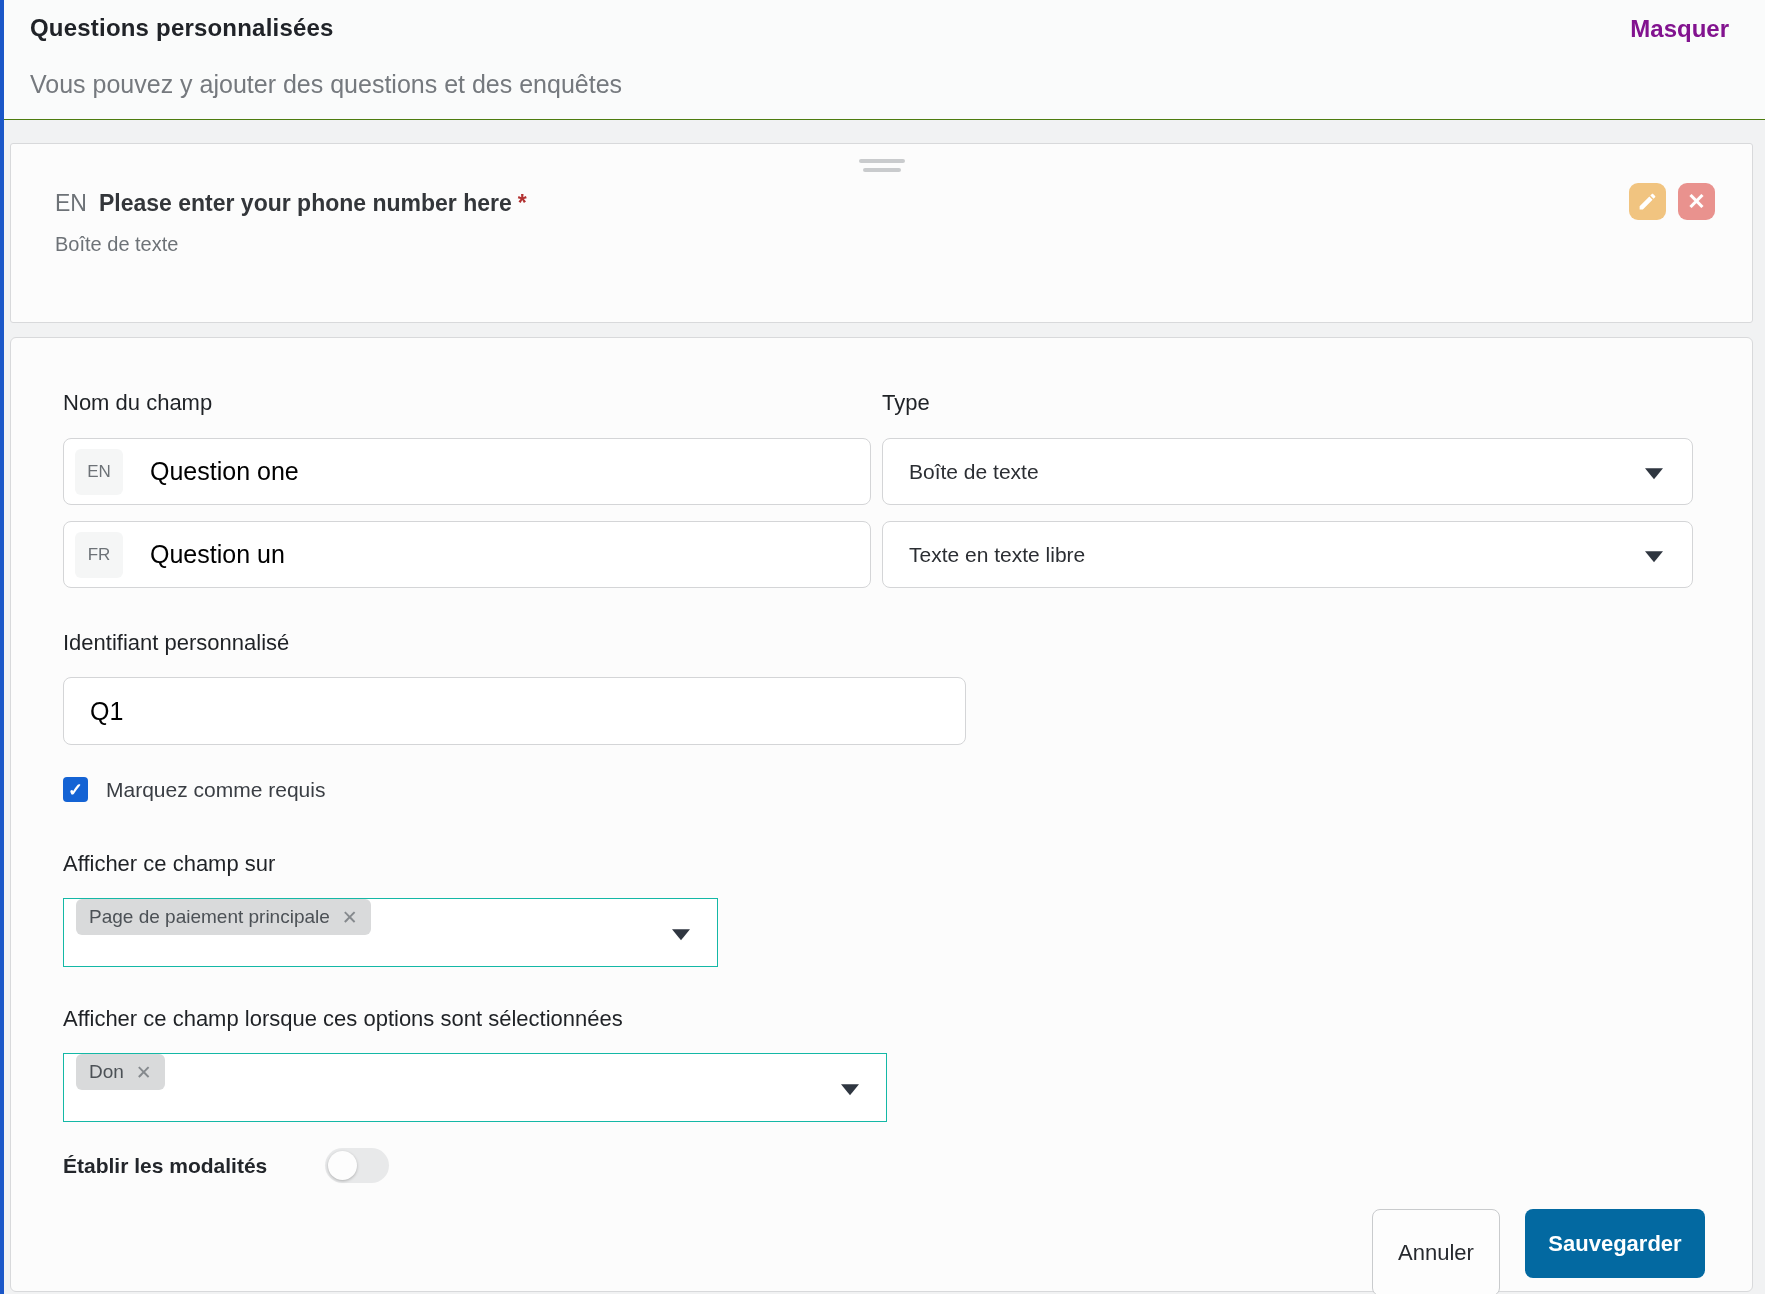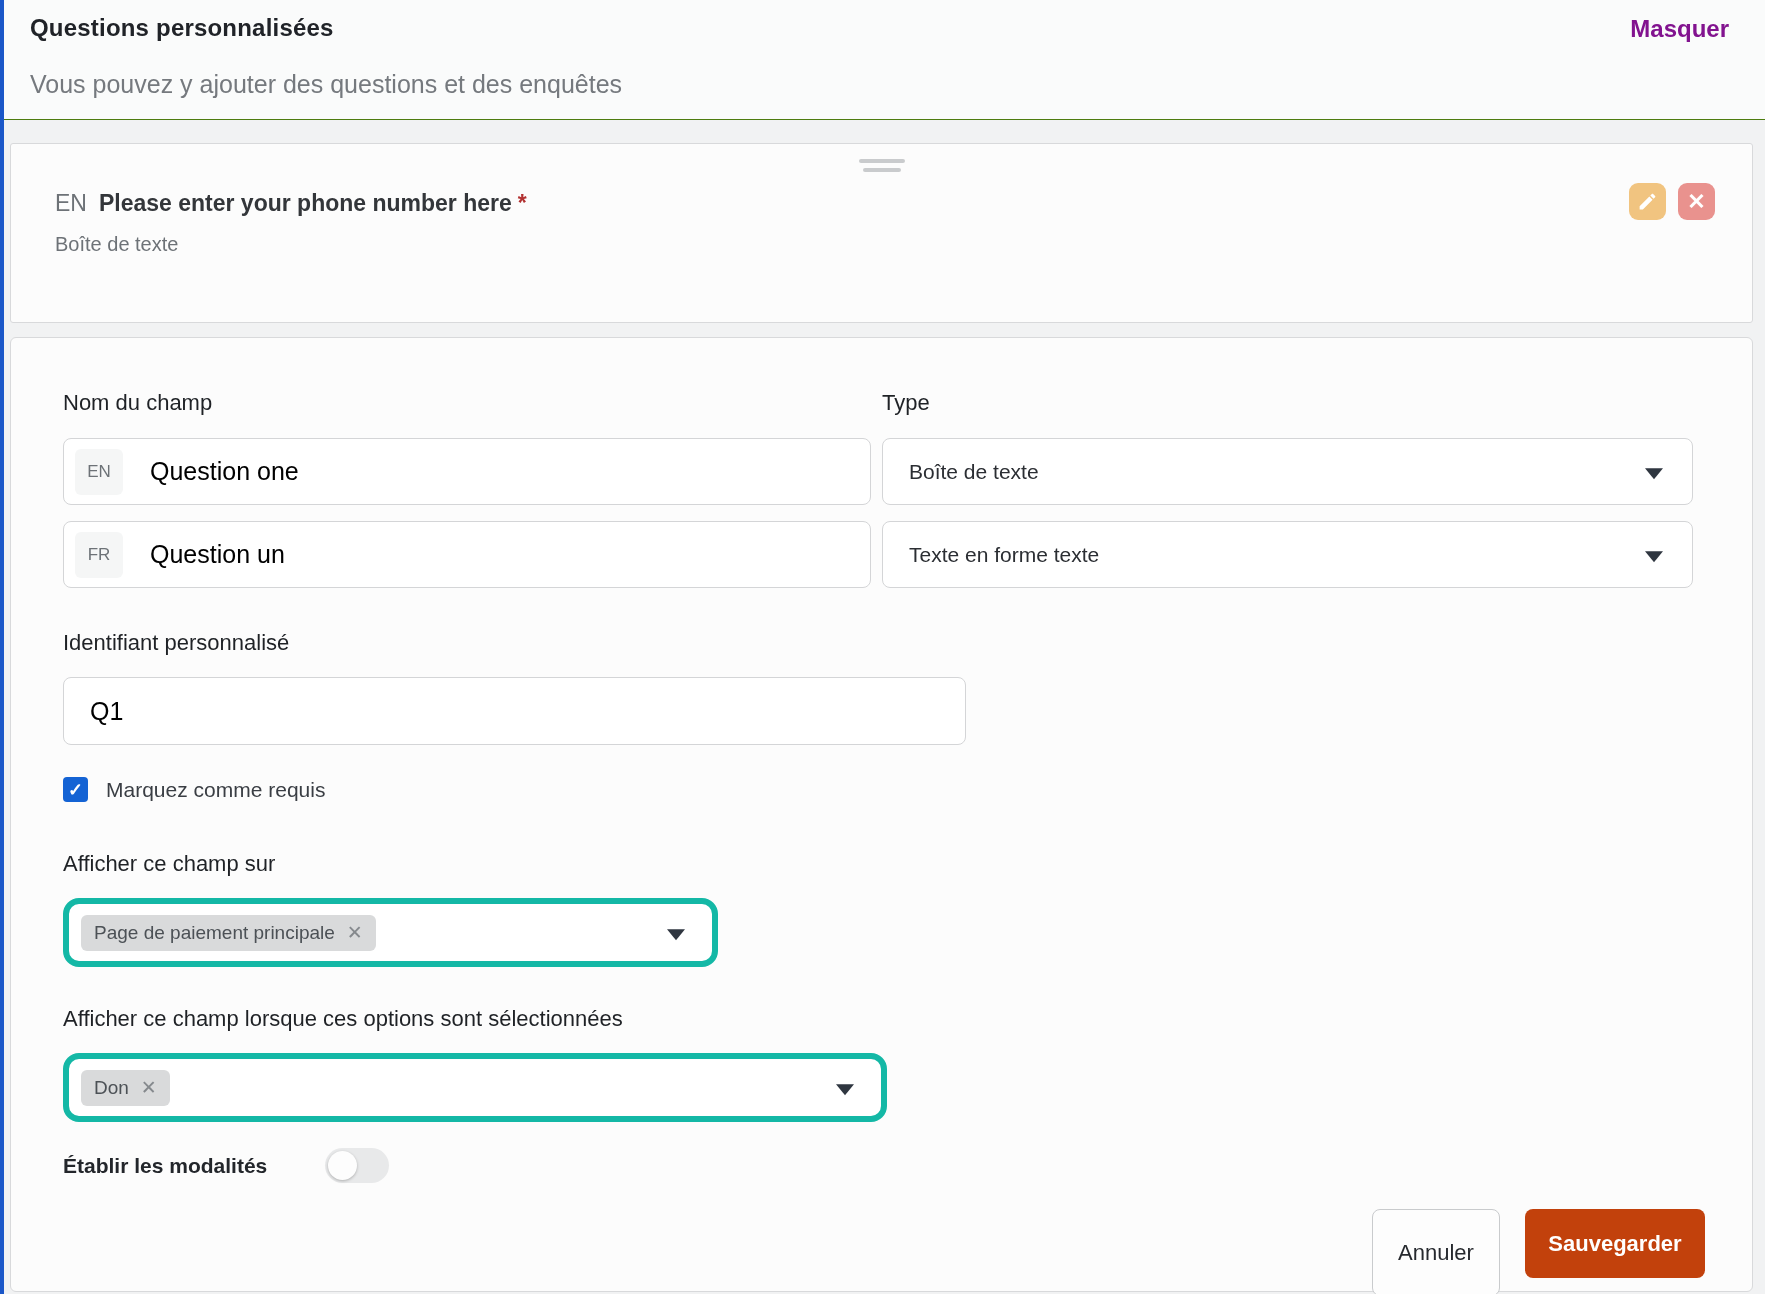--- a/index.html
+++ b/index.html
@@ -107,22 +107,22 @@
   .checkbox-row { margin-top: 32px; display: flex; align-items: center; cursor: pointer; }
   .checkbox {
     width: 25px; height: 25px; border-radius: 4px; background: #1463d4;
     display: flex; align-items: center; justify-content: center; flex: none;
   }
   .checkbox .check { color: #fff; font-size: 18px; font-weight: bold; line-height: 1; }
   .checkbox-label { margin-left: 18px; font-size: 21px; color: #3a3e44; }
 
   .show-on-label { margin-top: 49px; }
   .multiselect {
-    margin-top: 21px; height: 69px; background: #fff; border: 6px solid #14b8a6;
-    border-radius: 16px; display: flex; align-items: center; position: relative;
+    margin-top: 21px; height: 69px; background: #fff; border: 1px solid #14b8a6;
+    border-radius: 0; display: flex; position: relative;
     padding-left: 12px; cursor: pointer;
   }
   .multiselect.w1 { width: 655px; }
   .multiselect.w2 { width: 824px; }
   .multiselect .caret { right: 27px; }
 
   .tag {
     background: #d9dadb; border-radius: 6px; height: 36px;
     display: inline-flex; align-items: center; padding: 0 13px;
     font-size: 19px; color: #4c5156; white-space: nowrap;
@@ -142,21 +142,21 @@
     border-radius: 50%; background: #fdfdfd;
     box-shadow: 0 1px 3px rgba(0,0,0,0.25);
   }
 
   .buttons-row { margin-top: 26px; display: flex; justify-content: flex-end; gap: 25px; }
   .btn { border-radius: 8px; font-size: 22px; cursor: pointer; font-family: inherit; }
   .btn.cancel {
     width: 128px; height: 87px; background: #fdfdfd; border: 1px solid #c9cbcd; color: #26292e;
   }
   .btn.save {
-    width: 180px; height: 69px; background: #c2410c; border: none; color: #ffffff; font-weight: bold;
+    width: 180px; height: 69px; background: #0369a1; border: none; color: #ffffff; font-weight: bold;
   }
 </style>
 </head>
 <body>
 
 <div id="screen">
   <div class="accent-bar"></div>
 
   <div class="header">
     <div class="header-title">Questions personnalisées</div>
@@ -209,21 +209,21 @@
           <span class="caret"></span>
         </div>
       </div>
 
       <div class="grid-2">
         <div class="text-input">
           <span class="lang-badge">FR</span>
           <span class="input-value">Question un</span>
         </div>
         <div class="select-box">
-          <span>Texte en forme texte</span>
+          <span>Texte en texte libre</span>
           <span class="caret"></span>
         </div>
       </div>
 
       <div class="section-label custom-id-label">Identifiant personnalisé</div>
       <div class="text-input custom-id-input">
         <span class="input-value">Q1</span>
       </div>
 
       <div class="checkbox-row">

